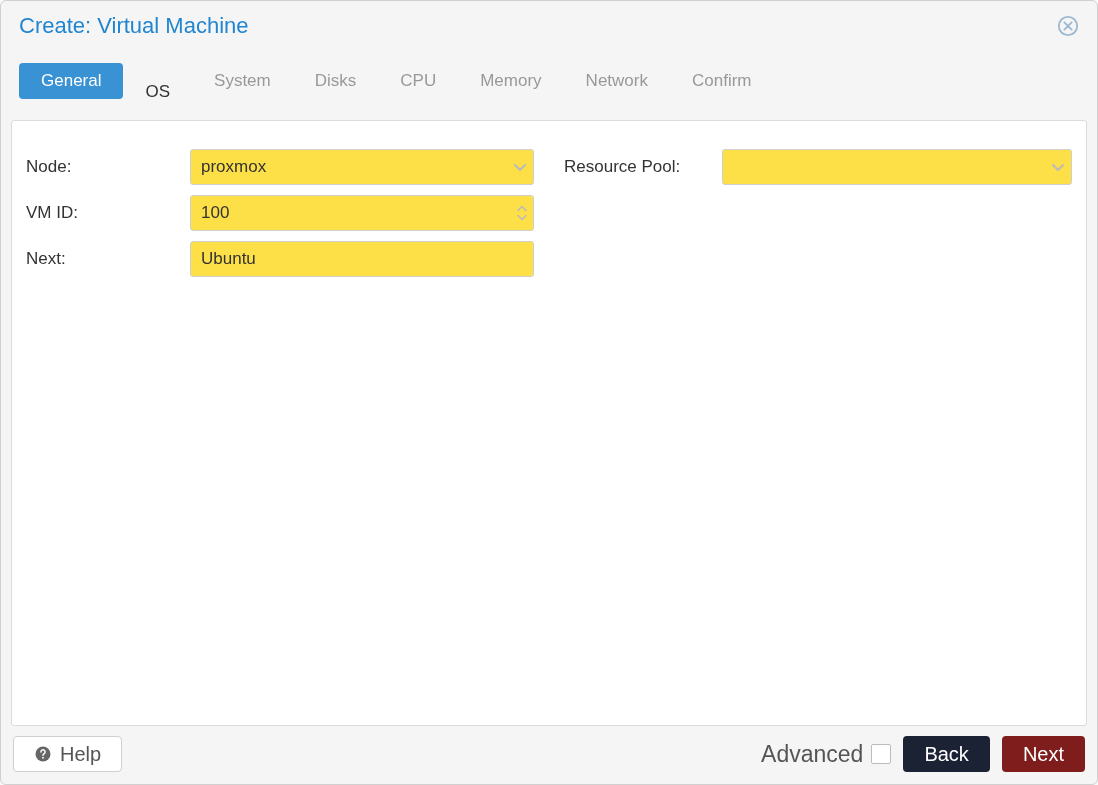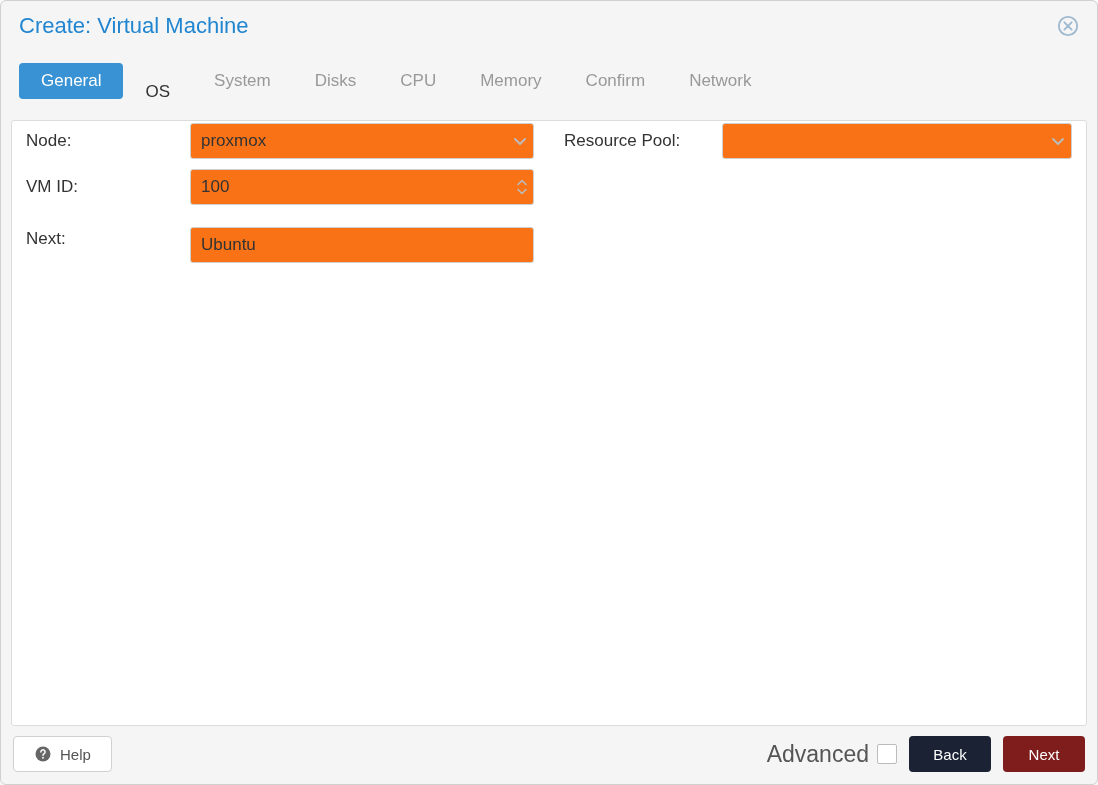--- a/index.html
+++ b/index.html
@@ -63,21 +63,21 @@
     cursor: pointer;
     margin-top: 23px;
   }
 
   .content {
     flex: 1 1 auto;
     margin: 10px 10px 0 10px;
     background: #ffffff;
     border: 1px solid #dcdcdc;
     border-radius: 3px;
-    padding: 2px 14px;
+    padding: 28px 14px;
     display: flex;
     gap: 30px;
     overflow: hidden;
   }
   .form-col {
     flex: 1 1 50%;
     display: flex;
     flex-direction: column;
     gap: 10px;
   }
@@ -93,28 +93,28 @@
   }
   .control {
     flex: 1;
     position: relative;
   }
   .text-input, .combo-input, .spinner-input {
     width: 100%;
     height: 36px;
     border: 1px solid #cfcfcf;
     border-radius: 3px;
-    background: #f97316;
+    background: #fde047;
     padding: 4px 34px 4px 10px;
     font-size: 17px;
     color: #333;
     font-family: inherit;
     outline: none;
   }
-  .text-input { padding-right: 10px; margin-top: 12px; }
+  .text-input { padding-right: 10px; }
   .combo-trigger {
     position: absolute; right: 6px; top: 50%; transform: translateY(-50%);
     color: #bbb;
     pointer-events: none;
   }
   .combo-trigger svg { width: 16px; height: 16px; display:block; }
   .spinner-triggers {
     position: absolute; right: 6px; top: 50%; transform: translateY(-50%);
     display: flex; flex-direction: column; gap: 1px;
     color: #bbb;
@@ -125,21 +125,21 @@
     display: flex;
     align-items: center;
     padding: 10px 12px 12px 12px;
     gap: 12px;
   }
   .footer-spacer { flex: 1; }
   .btn {
     height: 36px;
     padding: 0 20px;
     border-radius: 4px;
-    font-size: 15px;
+    font-size: 20px;
     display: inline-flex;
     align-items: center;
     justify-content: center;
     cursor: pointer;
     border: 1px solid transparent;
     user-select: none;
   }
   .btn-help {
     background: #ffffff;
     border: 1px solid #d0d0d0;
@@ -183,22 +183,22 @@
     </div>
   </div>
 
   <div class="tabbar">
     <div class="tab active">General</div>
     <div class="tab enabled">OS</div>
     <div class="tab">System</div>
     <div class="tab">Disks</div>
     <div class="tab">CPU</div>
     <div class="tab">Memory</div>
+    <div class="tab">Network</div>
     <div class="tab">Confirm</div>
-    <div class="tab">Network</div>
   </div>
 
   <div class="content">
 
     <div class="form-col">
 
       <div class="form-row">
         <div class="form-label">Node:</div>
         <div class="control">
           <input class="combo-input" type="text" value="proxmox" style="">

